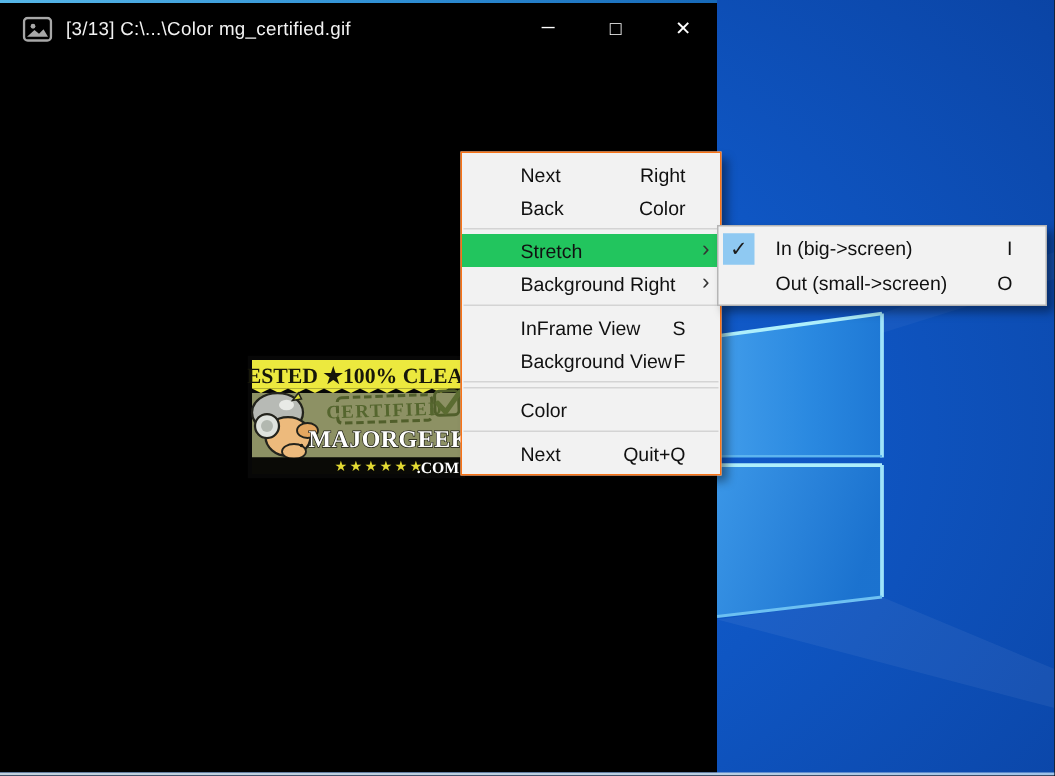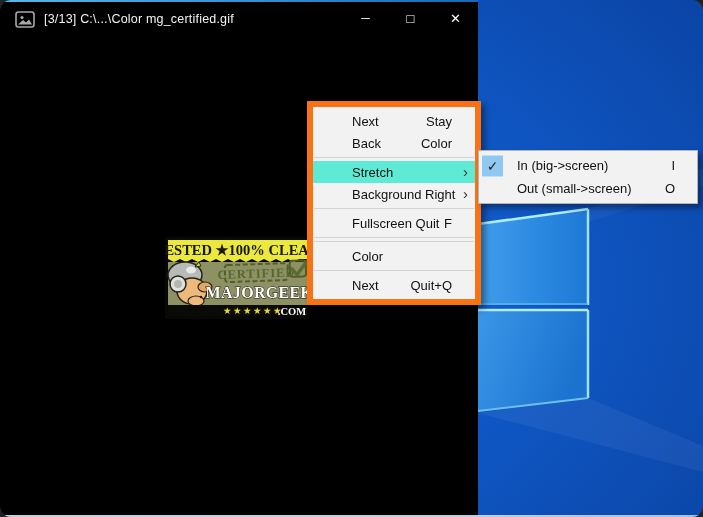--- a/index.html
+++ b/index.html
@@ -1,20 +1,19 @@
 <!DOCTYPE html>
 <html><head>
 <meta charset="utf-8">
 <style>
   * { margin:0; padding:0; box-sizing:border-box; }
   html,body { background:#222; }
   .stage {
     position:relative; width:703px; height:517px; overflow:hidden;
     font-family:"Liberation Sans", sans-serif;
-    border-radius:11px;
     -webkit-font-smoothing:antialiased;
   }
 
   
   .desktop {
     position:absolute; inset:0;
     background:
       radial-gradient(ellipse 950px 700px at 32% 55%,
         #1767d8 0%, #0f56c3 35%, #0b46a8 62%, #083a92 80%, #073077 100%);
   }
@@ -47,29 +46,29 @@
   }
   .cap-btn.maximize { font-size:13px; }
   .cap-btn.close { font-size:13px; }
 
   
   .badge-img { position:absolute; left:165px; top:237px; width:145px; height:82px; }
 
   
   .menu {
     position:absolute; left:307px; top:101px; width:174px;
-    background:#f2f2f2; border:6px solid #f97316;
+    background:#f2f2f2; border:1px solid #f97316;
     box-shadow:4px 4px 6px rgba(0,0,0,0.40);
     padding:3px 0; z-index:10; color:#111;
   }
   .menu-row {
     position:relative; height:22px; display:flex; align-items:center;
     padding:0 23px 0 39px; font-size:13px; white-space:nowrap;
   }
-  .menu-row.highlight { background:#5eead4;align-items:center; }
+  .menu-row.highlight { background:#22c55e;align-items:center; }
   .menu-shortcut { margin-left:auto; font-size:13px; color:#111; }
   .menu-arrow {
     position:absolute; right:7px; top:50%; transform:translateY(-54%);
     font-size:15px; color:#333; line-height:1;
   }
   .menu-sep { height:1px; background:#d4d4d4; margin:3px 1px; }
 
   
   .submenu {
     position:absolute; left:478px; top:150px; width:220px;
@@ -189,38 +188,42 @@
 
       <rect x="3" y="68" width="139" height="11" fill="#0a0a06"></rect>
       <text x="88" y="77" text-anchor="middle" font-size="9.5" fill="#e3da33" letter-spacing="1.5">★★★★★★</text>
       <text x="127" y="78" text-anchor="middle" font-family="Liberation Serif, serif" font-weight="bold" font-size="10.5" fill="#ffffff">.COM</text>
     </svg>
   </div>
 
   <div class="menu">
     <div class="menu-row">
       <span class="menu-label">Next</span>
-      <span class="menu-shortcut">Stay</span>
+      <span class="menu-shortcut">Right</span>
     </div>
     <div class="menu-row">
       <span class="menu-label">Back</span>
       <span class="menu-shortcut">Color</span>
     </div>
     <div class="menu-sep"></div>
     <div class="menu-row highlight">
       <span class="menu-label">Stretch</span>
       <span class="menu-arrow">›</span>
     </div>
     <div class="menu-row">
       <span class="menu-label">Background Right</span>
       <span class="menu-arrow">›</span>
     </div>
     <div class="menu-sep"></div>
     <div class="menu-row">
-      <span class="menu-label">Fullscreen Quit</span>
+      <span class="menu-label">InFrame View</span>
+      <span class="menu-shortcut">S</span>
+    </div>
+    <div class="menu-row">
+      <span class="menu-label">Background View</span>
       <span class="menu-shortcut">F</span>
     </div>
     <div class="menu-sep"></div>
     <div class="menu-sep"></div>
     <div class="menu-row">
       <span class="menu-label">Color</span>
     </div>
     <div class="menu-sep"></div>
     <div class="menu-row">
       <span class="menu-label">Next</span>

